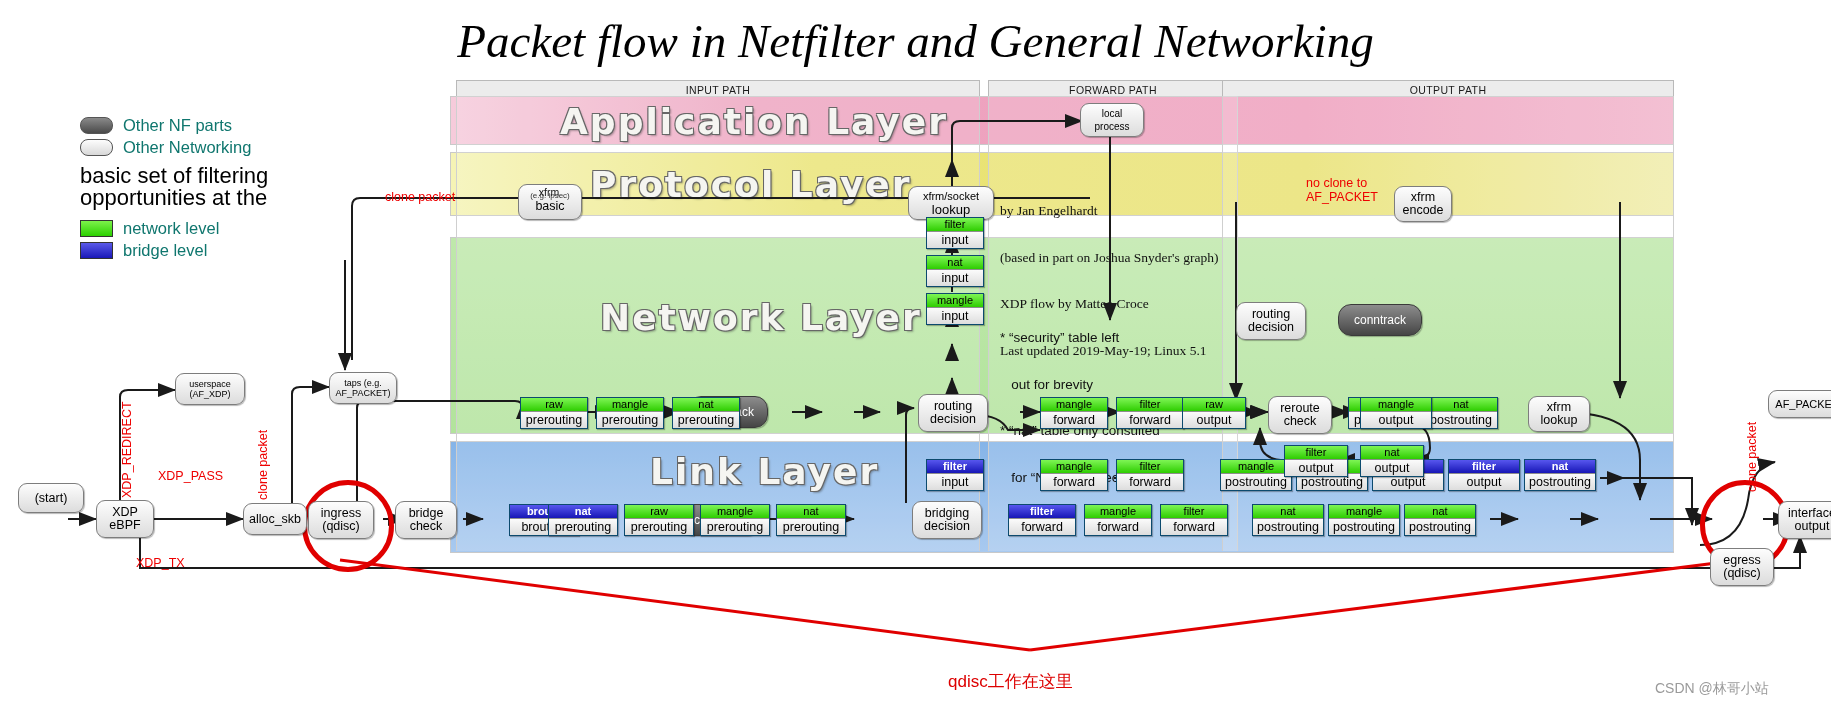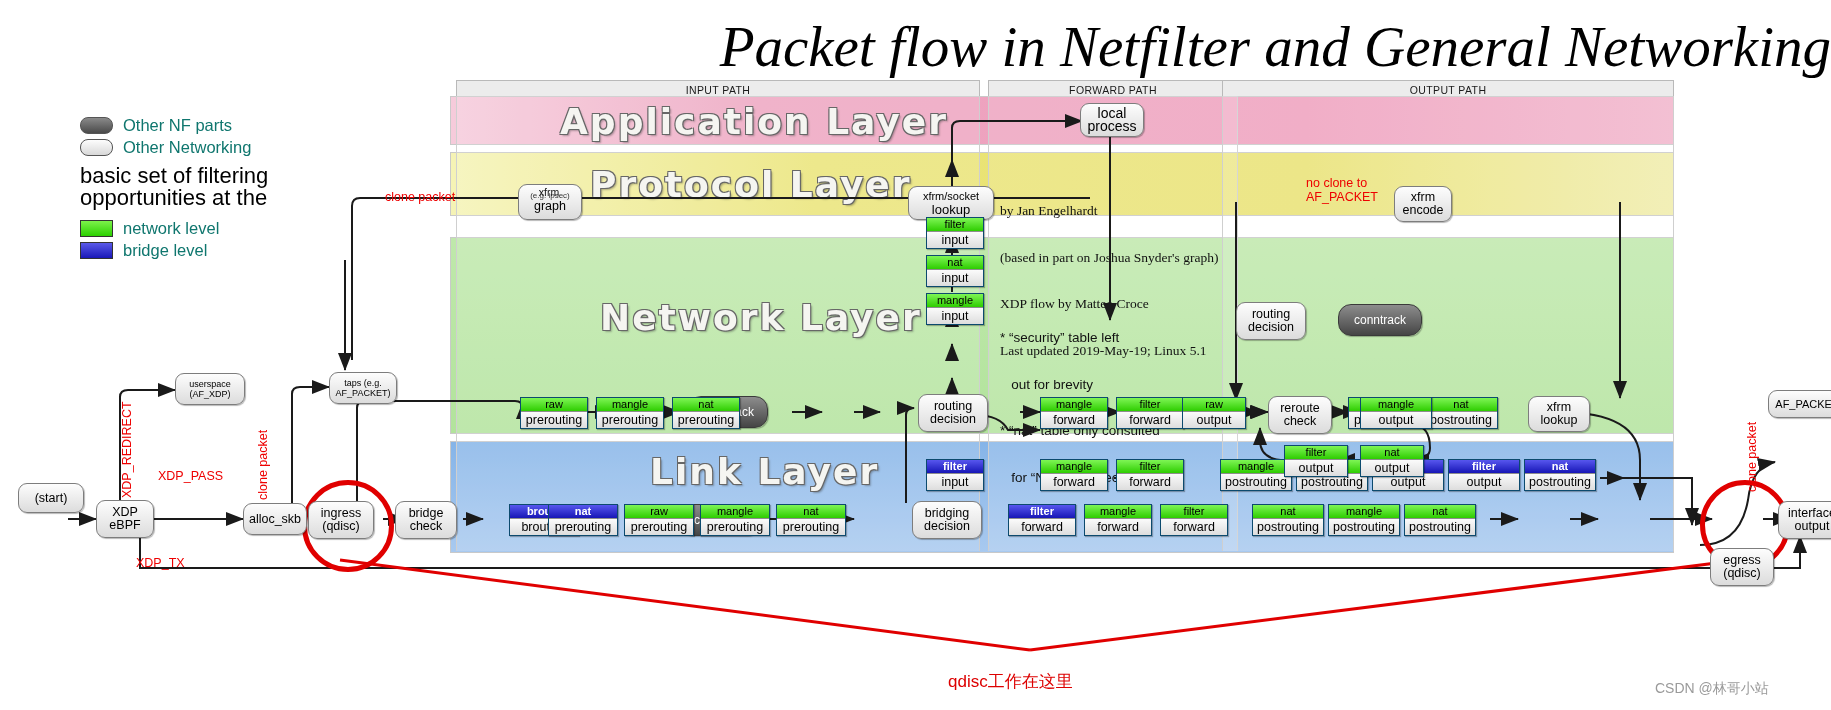--- a/index.html
+++ b/index.html
@@ -2,23 +2,23 @@
 <html><head>
 <meta charset="utf-8">
 <style>
   html,body{margin:0;padding:0;background:#fff;}
   body{width:1831px;height:710px;position:relative;overflow:hidden;
        font-family:"Liberation Sans","DejaVu Sans",sans-serif;}
   .canvas{position:absolute;left:0;top:0;width:1831px;height:710px;}
   #svg-layer{position:absolute;left:0;top:0;width:1831px;height:710px;pointer-events:none;}
 
   
-  .title{position:absolute;left:0;top:14px;width:1831px;text-align:right;
+  .title{position:absolute;left:0;top:14px;width:1831px;text-align:center;
          font-family:"Liberation Serif","DejaVu Serif",serif;
-         font-style:italic;font-size:57px;color:#000;letter-spacing:0px;}
+         font-style:italic;font-size:47px;color:#000;letter-spacing:0px;}
 
   
   .legend{position:absolute;left:80px;top:116px;width:230px;}
   .legend-row{display:flex;align-items:center;margin-bottom:3px;}
   .legend-sw{width:31px;height:15px;margin-right:10px;flex:0 0 auto;}
   .sw-pill{border-radius:8px;border:1px solid #555;}
   .sw-nf{background:linear-gradient(#8a8a8a,#4a4a4a);}
   .sw-other{background:linear-gradient(#fdfdfd,#d8d8d8);}
   .sw-rect{border:1px solid #333;}
   .sw-net{background:linear-gradient(#7cf24a,#2bd000);}
@@ -300,30 +300,30 @@
     <span class="l2">decision</span>
   </div>
 
   <div class="pill" style="left:918px;top:394px;width:68px;height:36px;">
     <span class="l1">routing</span>
     <span class="l2">decision</span>
   </div>
 
   <div class="pill" style="left:518px;top:184px;width:62px;height:34px;">
     <span class="l1 sub" style="font-size:8px;line-height:9px;color:#333;">(e.g. ipsec)</span>
-    <span class="l2">graph</span>
+    <span class="l2">basic</span>
   </div>
   <div style="position:absolute;left:518px;top:186px;width:62px;text-align:center;font-size:10.5px;color:#111;">xfrm</div>
 
   <div class="pill" style="left:908px;top:186px;width:84px;height:32px;font-size:11px;">
     <span class="l1">xfrm/socket</span>
     <span class="l2" style="font-size:13px;">lookup</span>
   </div>
 
-  <div class="pill" style="left:1080px;top:103px;width:62px;height:32px;font-size:14px;">
+  <div class="pill" style="left:1080px;top:103px;width:62px;height:32px;font-size:10px;">
     <span class="l1">local</span>
     <span class="l2">process</span>
   </div>
 
   <div class="pill" style="left:1236px;top:302px;width:68px;height:36px;">
     <span class="l1">routing</span>
     <span class="l2">decision</span>
   </div>
 
   <div class="pill dark ct" style="left:688px;top:396px;width:78px;height:30px;">

